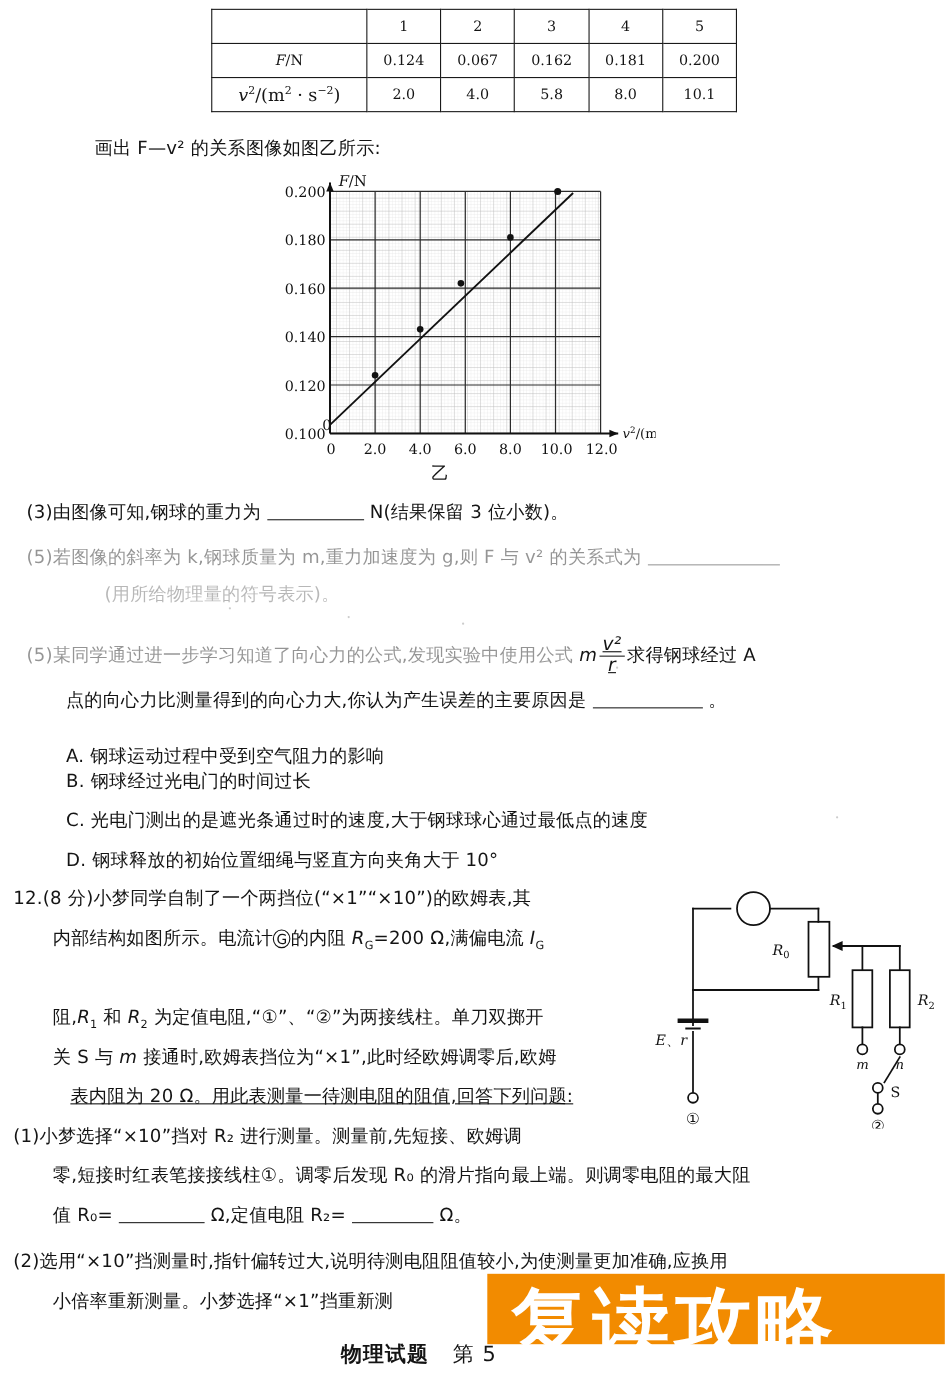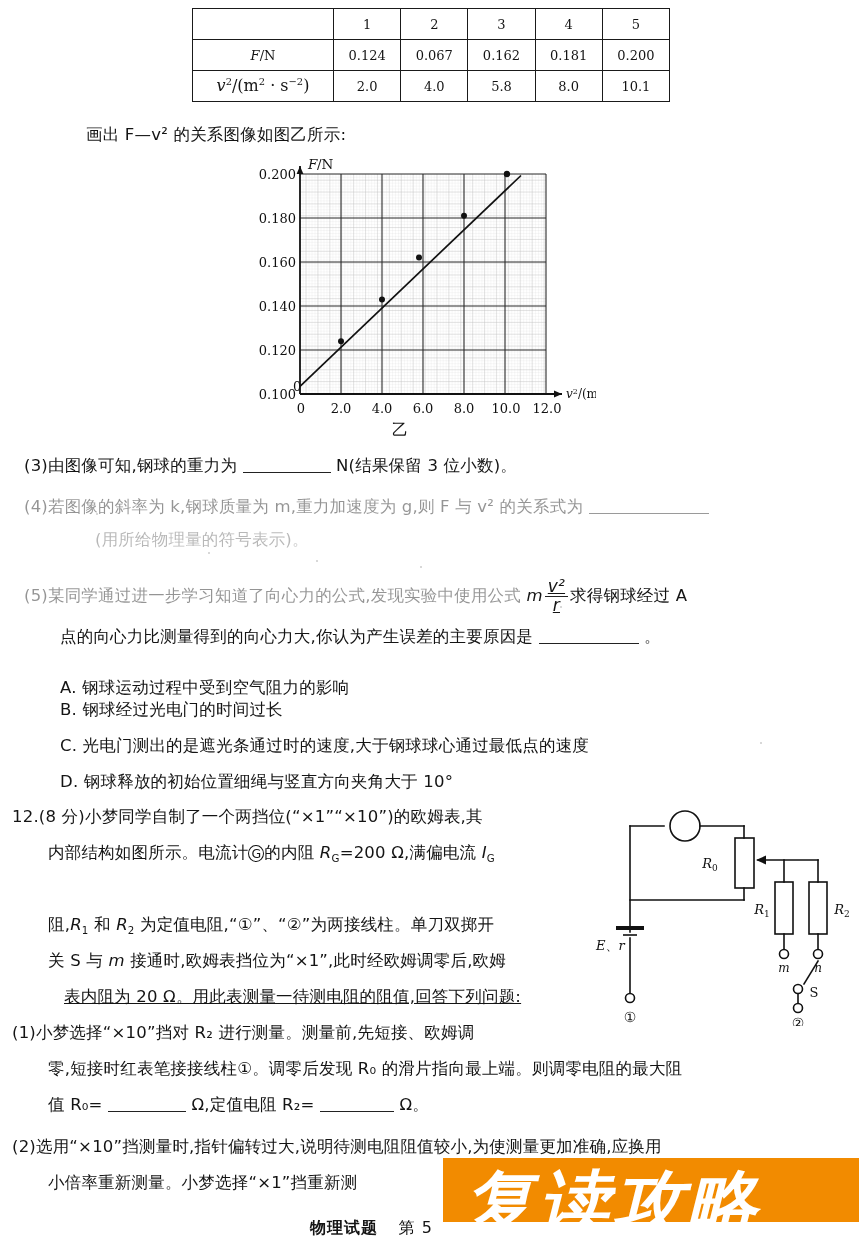--- a/index.html
+++ b/index.html
@@ -40,31 +40,30 @@
   .chart-cap{position:absolute;left:392px;top:420px;font-size:16px;
              font-family:"DejaVu Sans","Liberation Sans",sans-serif;}
 
   
   .circuit{position:absolute;left:592px;top:798px;width:268px;height:228px;}
 
   
   .wm{
     position:absolute;left:443px;top:1158px;width:416px;height:64px;
     background:#f28b00;
-    font-style:italic;
   }
   .wm span{
     position:absolute;left:22px;top:2px;
     font-family:"DejaVu Sans","Liberation Sans",sans-serif;
     font-weight:700;font-size:70px;color:#fff;letter-spacing:4px;
     line-height:86px;
   }
   
   .footer{
-    position:absolute;left:310px;top:1218px;font-size:16px;font-weight:700;
+    position:absolute;left:310px;top:1218px;font-size:19px;font-weight:700;
     font-family:"DejaVu Sans","Liberation Sans",sans-serif;letter-spacing:1px;
   }
   .footer .pg{font-weight:400;margin-left:14px;}
 
   
   .speck{position:absolute;background:#9a9a9a;border-radius:50%;opacity:.5;}
 </style>
 </head>
 <body>
 
@@ -179,21 +178,21 @@
   </div>
   <div class="chart-cap">乙</div>
 
   <div class="para" style="left:24px;top:453px;">
     <span>(3)由图像可知,钢球的重力为</span>
     <span class="blank" style="width:88px"></span>
     <span>N(结果保留 3 位小数)。</span>
   </div>
 
   <div class="para faded" style="left:24px;top:494px;">
-    <span>(4)若图像的斜率为 k,钢球质量为 m,重力加速度为 g,则 F 与 v² 的关系式为</span>
+    <span>(5)若图像的斜率为 k,钢球质量为 m,重力加速度为 g,则 F 与 v² 的关系式为</span>
     <span class="blank" style="width:120px"></span>
   </div>
   <div class="para faded2" style="left:95px;top:527px;">(用所给物理量的符号表示)。</div>
 
   <div class="para" style="left:24px;top:578px;">
     <span class="faded">(5)某同学通过进一步学习知道了向心力的公式,发现实验中使用公式</span>
     <span style="display:inline-block;vertical-align:middle;font-style:italic;">
       <span>m</span><span style="display:inline-block;vertical-align:middle;text-align:center;font-size:17px;line-height:1.05;margin:0 2px;text-decoration:underline;">
         <span style="display:block;border-bottom:1px solid #222;padding:0 3px;">v²</span>
         <span style="display:block;padding:0 3px;">r</span>

